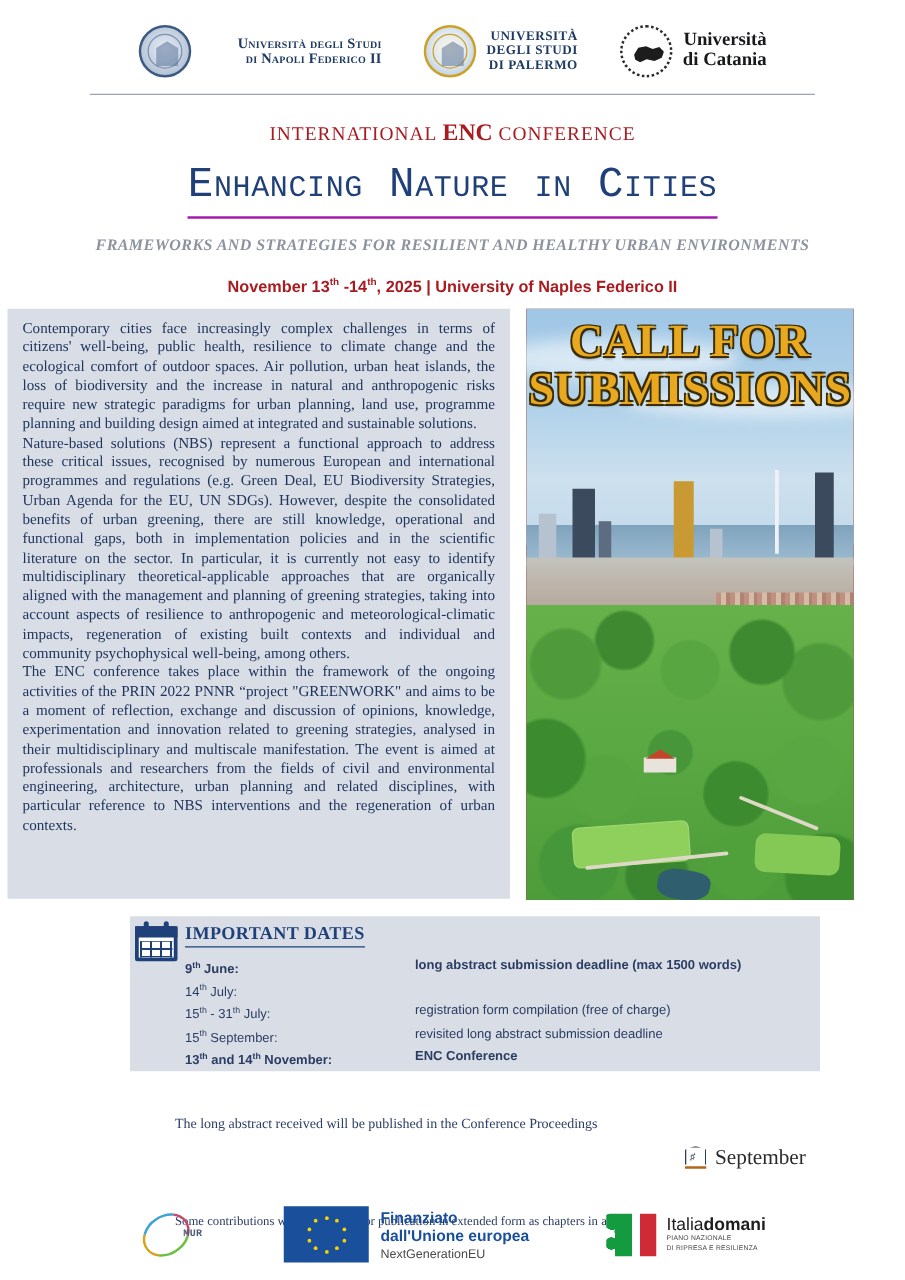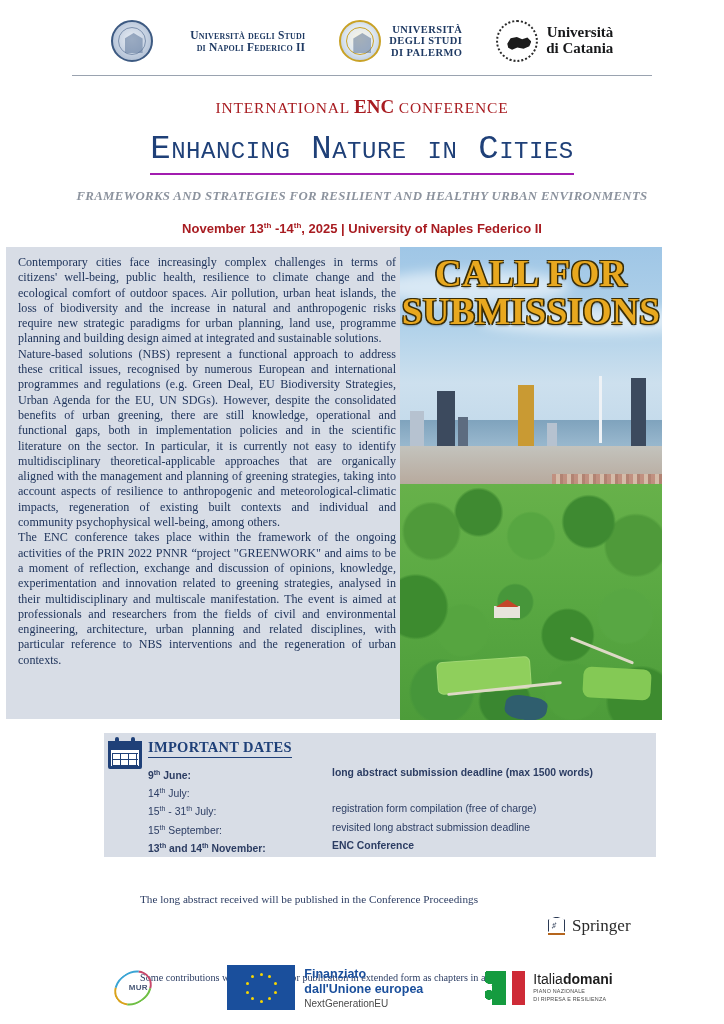--- a/index.html
+++ b/index.html
@@ -143,21 +143,21 @@
     line-height: 15.3px;
     color: #20355c;
     text-align: justify;
     text-justify: inter-word;
     hyphens: none;
   }
 
   
   .photo {
     position: absolute;
-    left: 400px; top: 247px;
+    left: 421px; top: 247px;
     width: 262px; height: 473px;
     overflow: hidden;
     background: #7f1d1d;
   }
   .sky {
     position: absolute; left: 0; top: 0; width: 100%; height: 40%;
     background: linear-gradient(180deg, #9fc6e6 0%, #b3d3ea 45%, #cde0ee 72%, #c2d9ea 100%);
   }
   .sky::before, .sky::after {
     content: "";
@@ -400,23 +400,24 @@
     border-radius: 50%;
     border: 2px solid transparent;
     border-left-color: #d9a21b;
     border-bottom-color: #6fbf44;
     border-top-color: #3aa4d4;
     border-right-color: #c8486b;
     transform: rotate(-35deg);
   }
   .mur .lbl {
     position: relative;
-    font-family: Liberation Sans, sans-serif;
+    font-family: Liberation Mono, monospace;
     font-size: 8px; font-weight: 700; color: #4a5a78;
     letter-spacing: .3px;
+    padding-left: 32px;
   }
   .eu { display: flex; align-items: flex-end; gap: 9px; }
   .eu .flag {
     width: 68px; height: 45px;
     background: #1a4f9c;
     position: relative;
   }
   .eu .flag .stars {
     position: absolute; left: 50%; top: 50%;
     width: 30px; height: 30px;
@@ -577,21 +578,21 @@
 
   <div class="note1">The long abstract received will be published in the Conference Proceedings</div>
   <div class="note2">Some contributions will be selected for publication in extended form as chapters in a volume</div>
 
   <div class="springer">
     <div class="mark">
       <div class="house"></div>
       <div class="sw">♯</div>
       <div class="bar"></div>
     </div>
-    <div class="word">Springer</div>
+    <div class="word">September</div>
   </div>
 
   <div class="foot-logos">
 
     <div class="mur">
       <div class="arc"></div>
       <div class="lbl">MUR</div>
     </div>
 
     <div class="eu">

